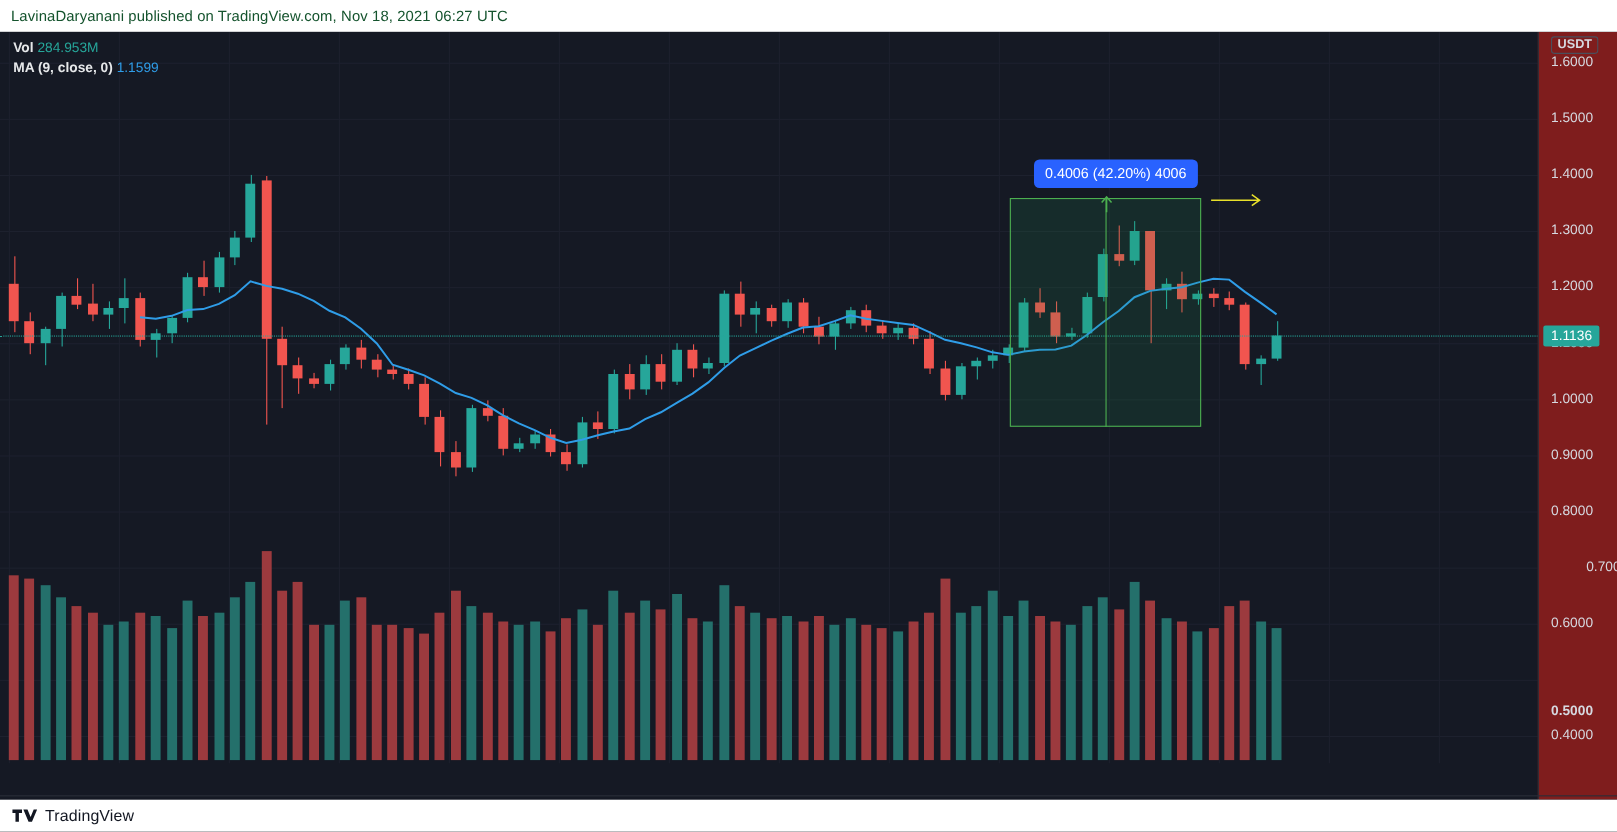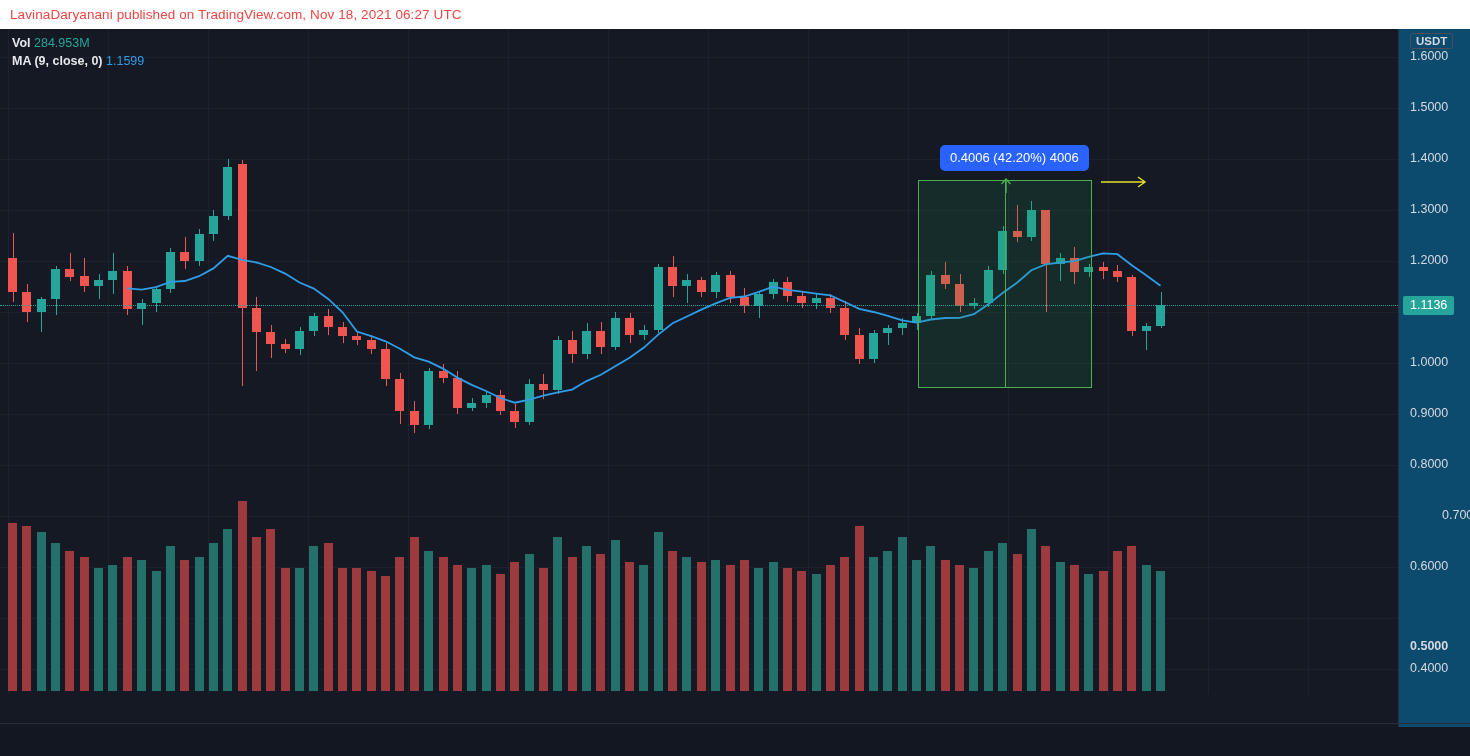--- a/index.html
+++ b/index.html
@@ -3,21 +3,21 @@
 <meta charset="utf-8">
 <style>
   * { margin:0; padding:0; box-sizing:border-box; }
   html,body { width:1470px; height:756px; background:#ffffff;
     font-family:"Liberation Sans", sans-serif; overflow:hidden; }
   #root { position:relative; width:1470px; height:756px; background:#131722; }
 
   
   .topbar { position:absolute; left:0; top:0; width:1470px; height:29px;
     background:#ffffff; display:flex; align-items:center; }
-  .topbar-text { font-size:13.5px; color:#ef4444; padding-left:10px; letter-spacing:.1px; }
+  .topbar-text { font-size:13.5px; color:#14532d; padding-left:10px; letter-spacing:.1px; }
 
   
   .chart { position:absolute; left:0; top:29px; width:1470px; height:698px;
     background:#151924; overflow:hidden; }
   .plot { position:absolute; left:0; top:0; width:1398px; height:665px; overflow:hidden; }
 
   .vgrid, .hgrid { position:absolute; background:#1d212e; }
   .vgrid { width:1px; top:0; height:665px; }
   .hgrid { height:1px; left:0; width:1398px; }
 
@@ -49,21 +49,21 @@
   .measure-badge { position:absolute; background:#2962ff; color:#fff;
     font-size:13px; padding:5px 10px 6px; border-radius:5px; white-space:nowrap; }
 
   
   .annot-arrow { position:absolute; }
   .annot-text { position:absolute; color:#b7a9da; font-size:13.5px;
     line-height:16px; white-space:nowrap; }
 
   
   .pricescale { position:absolute; left:1398px; top:0; width:72px; height:698px;
-    background:#0c4a6e; border-left:1px solid #2a2e39; }
+    background:#7f1d1d; border-left:1px solid #2a2e39; }
   .ps-label { position:absolute; left:11px; font-size:12.5px; color:#d6d9e0;
     white-space:nowrap; }
   .ps-unit { position:absolute; left:11px; top:4px; font-size:11.5px; color:#d6d9e0;
     border:1px solid #4a4f5c; border-radius:3px; padding:1px 5px; font-weight:bold; }
   .ps-current { position:absolute; left:4px; background:#26a69a; color:#fff;
     font-size:12.5px; padding:2px 7px 3px; border-radius:2px; white-space:nowrap; }
 
   
   .timescale { position:absolute; left:0; top:694px; width:1470px; height:33px;
     border-top:1px solid #2a2e39; }
@@ -397,14 +397,21 @@
         <div class="ps-label" style="top: 479px; margin-left: 32px;">0.7000</div>
         <div class="ps-label" style="top: 530px;">0.6000</div>
         <div class="ps-label" style="top: 610px; font-weight: bold;">0.5000</div>
         <div class="ps-label" style="top: 632px;">0.4000</div>
         <div class="ps-current" style="top: 267.064px;">1.1136</div>
       </div>
 
     <div class="timescale" id="timescale"></div>
   </div>
 
+  <div class="footer">
+    <svg class="tv-logo" width="23" height="15" viewBox="0 0 36 24">
+      <path fill="#131722" d="M0 3h14v5H9.5v13H4.5V8H0z"></path>
+      <path fill="#131722" d="M16 3h6l4.5 11L31 3h5l-7.5 18h-5z"></path>
+    </svg>
+    <span class="tv-name">TradingView</span>
+  </div>
 
 </div>
 
 </body></html>

